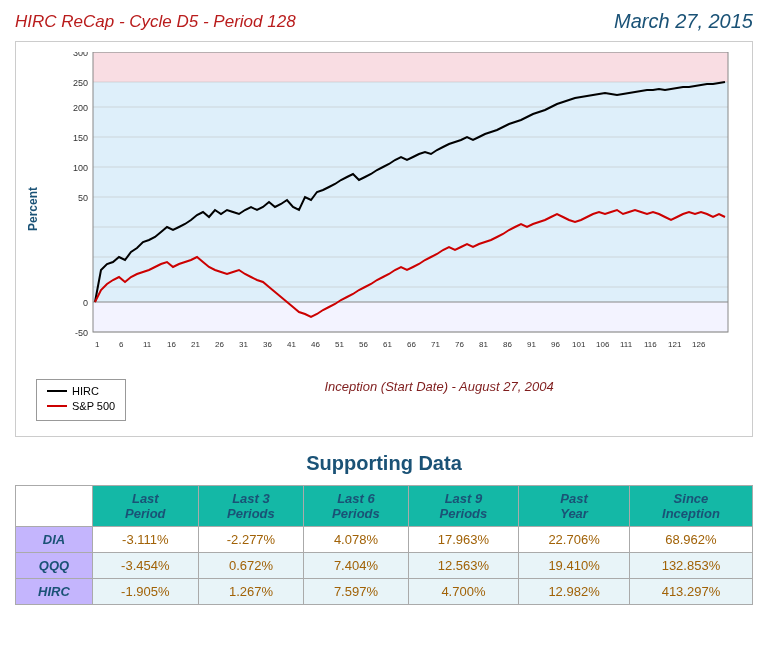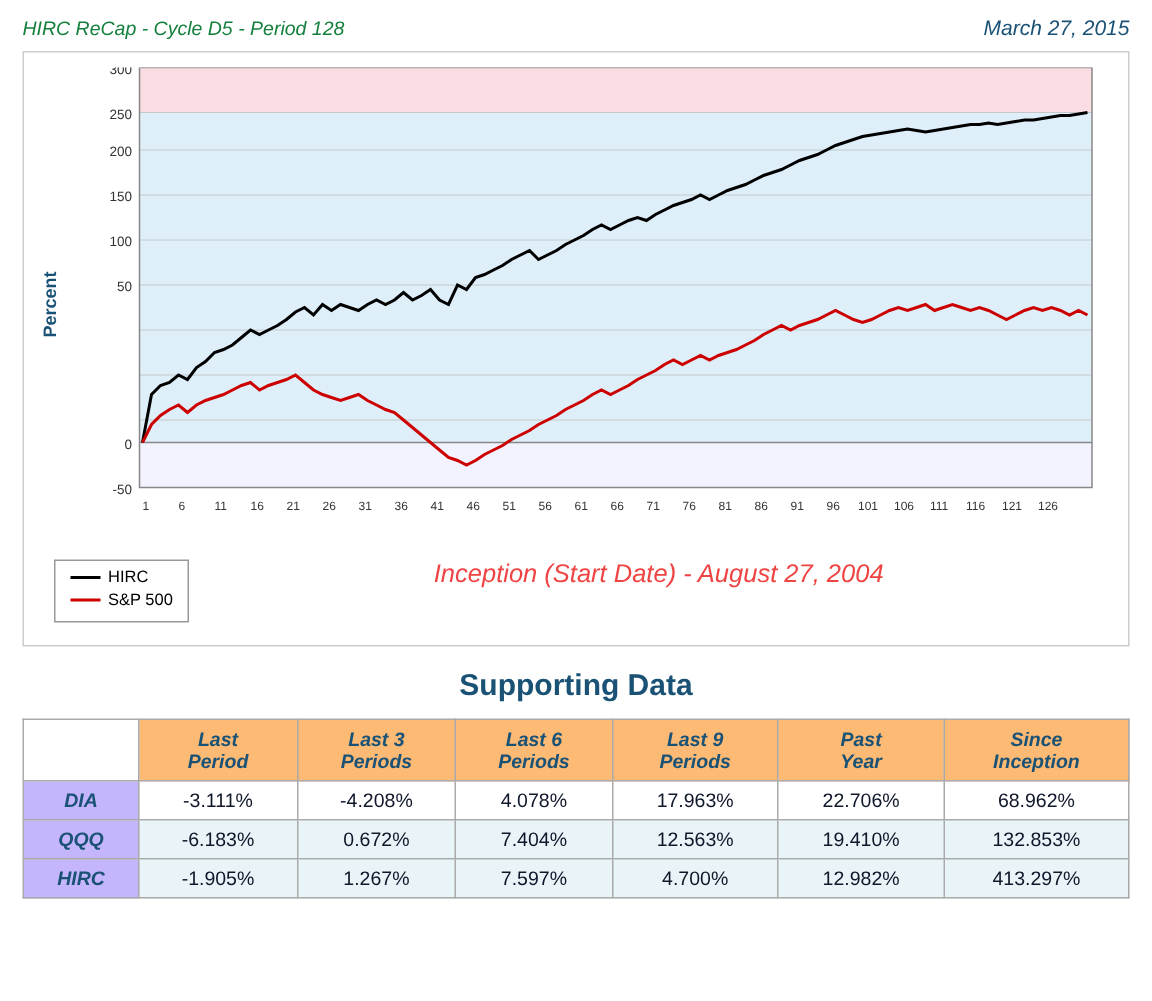--- a/index.html
+++ b/index.html
@@ -11,26 +11,26 @@
       padding: 10px 15px;
     }
     .header {
       display: flex;
       justify-content: space-between;
       align-items: center;
       margin-bottom: 8px;
     }
     .header-title {
       font-style: italic;
-      font-size: 13px;
-      color: #15803d;
+      font-size: 17px;
+      color: #b91c1c;
     }
     .header-date {
       font-style: italic;
-      font-size: 14px;
+      font-size: 20px;
       color: #1a5276;
     }
     .chart-container {
       border: 1px solid #ccc;
       padding: 10px 10px 10px 10px;
       margin-bottom: 15px;
       background: #fff;
     }
     .chart-area {
       display: flex;
@@ -68,22 +68,22 @@
       align-items: center;
       font-size: 11px;
       margin-bottom: 3px;
     }
     .legend-line {
       width: 20px;
       height: 2px;
       margin-right: 5px;
     }
     .inception-text {
-      font-size: 17px;
-      color: #ef4444;
+      font-size: 13px;
+      color: #7f1d1d;
       font-style: italic;
       display: flex;
       align-items: center;
       flex: 1;
       justify-content: center;
     }
     .supporting-data-title {
       text-align: center;
       font-size: 20px;
       font-weight: bold;
@@ -94,38 +94,38 @@
       width: 100%;
       border-collapse: collapse;
       font-size: 13px;
     }
     .data-table th, .data-table td {
       border: 1px solid #aaa;
       padding: 5px 6px;
       text-align: center;
     }
     .data-table thead th {
-      background: #fdba74;
+      background: #14b8a6;
       font-style: italic;
       font-weight: bold;
       color: #1a5276;
       border: 1px solid #aaa;
     }
     .data-table thead th:first-child {
       background: #fff;
     }
     .row-label {
       font-style: italic;
       font-weight: bold;
       color: #1a5276;
       background: #c4b5fd;
     }
     .data-cell {
       background: #fff;
-      color: #0f172a;
+      color: #a16207;
     }
     .row-even .data-cell {
       background: #e8f4f8;
     }
     .header-row-bg {
       background: #d0d0f0;
     }
   </style>
 </head>
 <body>
@@ -445,29 +445,29 @@
         <th>Last 6<br>Periods</th>
         <th>Last 9<br>Periods</th>
         <th>Past<br>Year</th>
         <th>Since<br>Inception</th>
       </tr>
     </thead>
     <tbody id="table-body">
     <tr>
           <td class="row-label">DIA</td>
           <td class="data-cell">-3.111%</td>
-          <td class="data-cell">-4.208%</td>
+          <td class="data-cell">-2.277%</td>
           <td class="data-cell">4.078%</td>
           <td class="data-cell">17.963%</td>
           <td class="data-cell">22.706%</td>
           <td class="data-cell">68.962%</td>
         </tr>
         <tr class="row-even">
           <td class="row-label">QQQ</td>
-          <td class="data-cell">-6.183%</td>
+          <td class="data-cell">-3.454%</td>
           <td class="data-cell">0.672%</td>
           <td class="data-cell">7.404%</td>
           <td class="data-cell">12.563%</td>
           <td class="data-cell">19.410%</td>
           <td class="data-cell">132.853%</td>
         </tr>
         <tr class="row-even">
           <td class="row-label">HIRC</td>
           <td class="data-cell">-1.905%</td>
           <td class="data-cell">1.267%</td>

